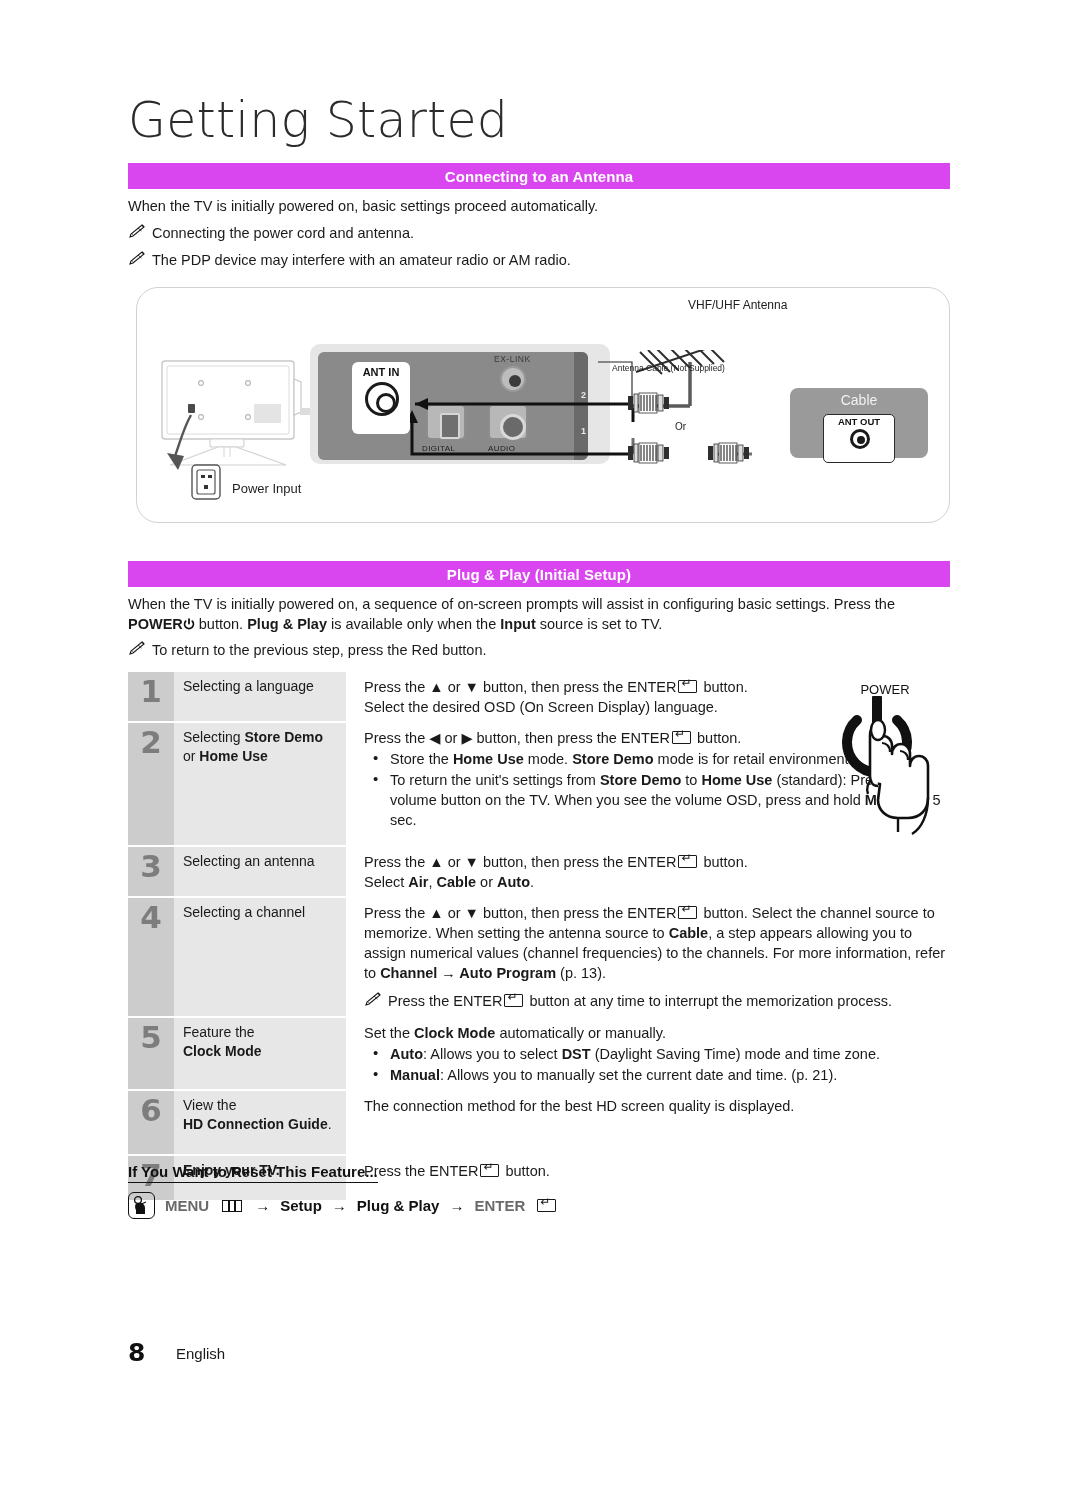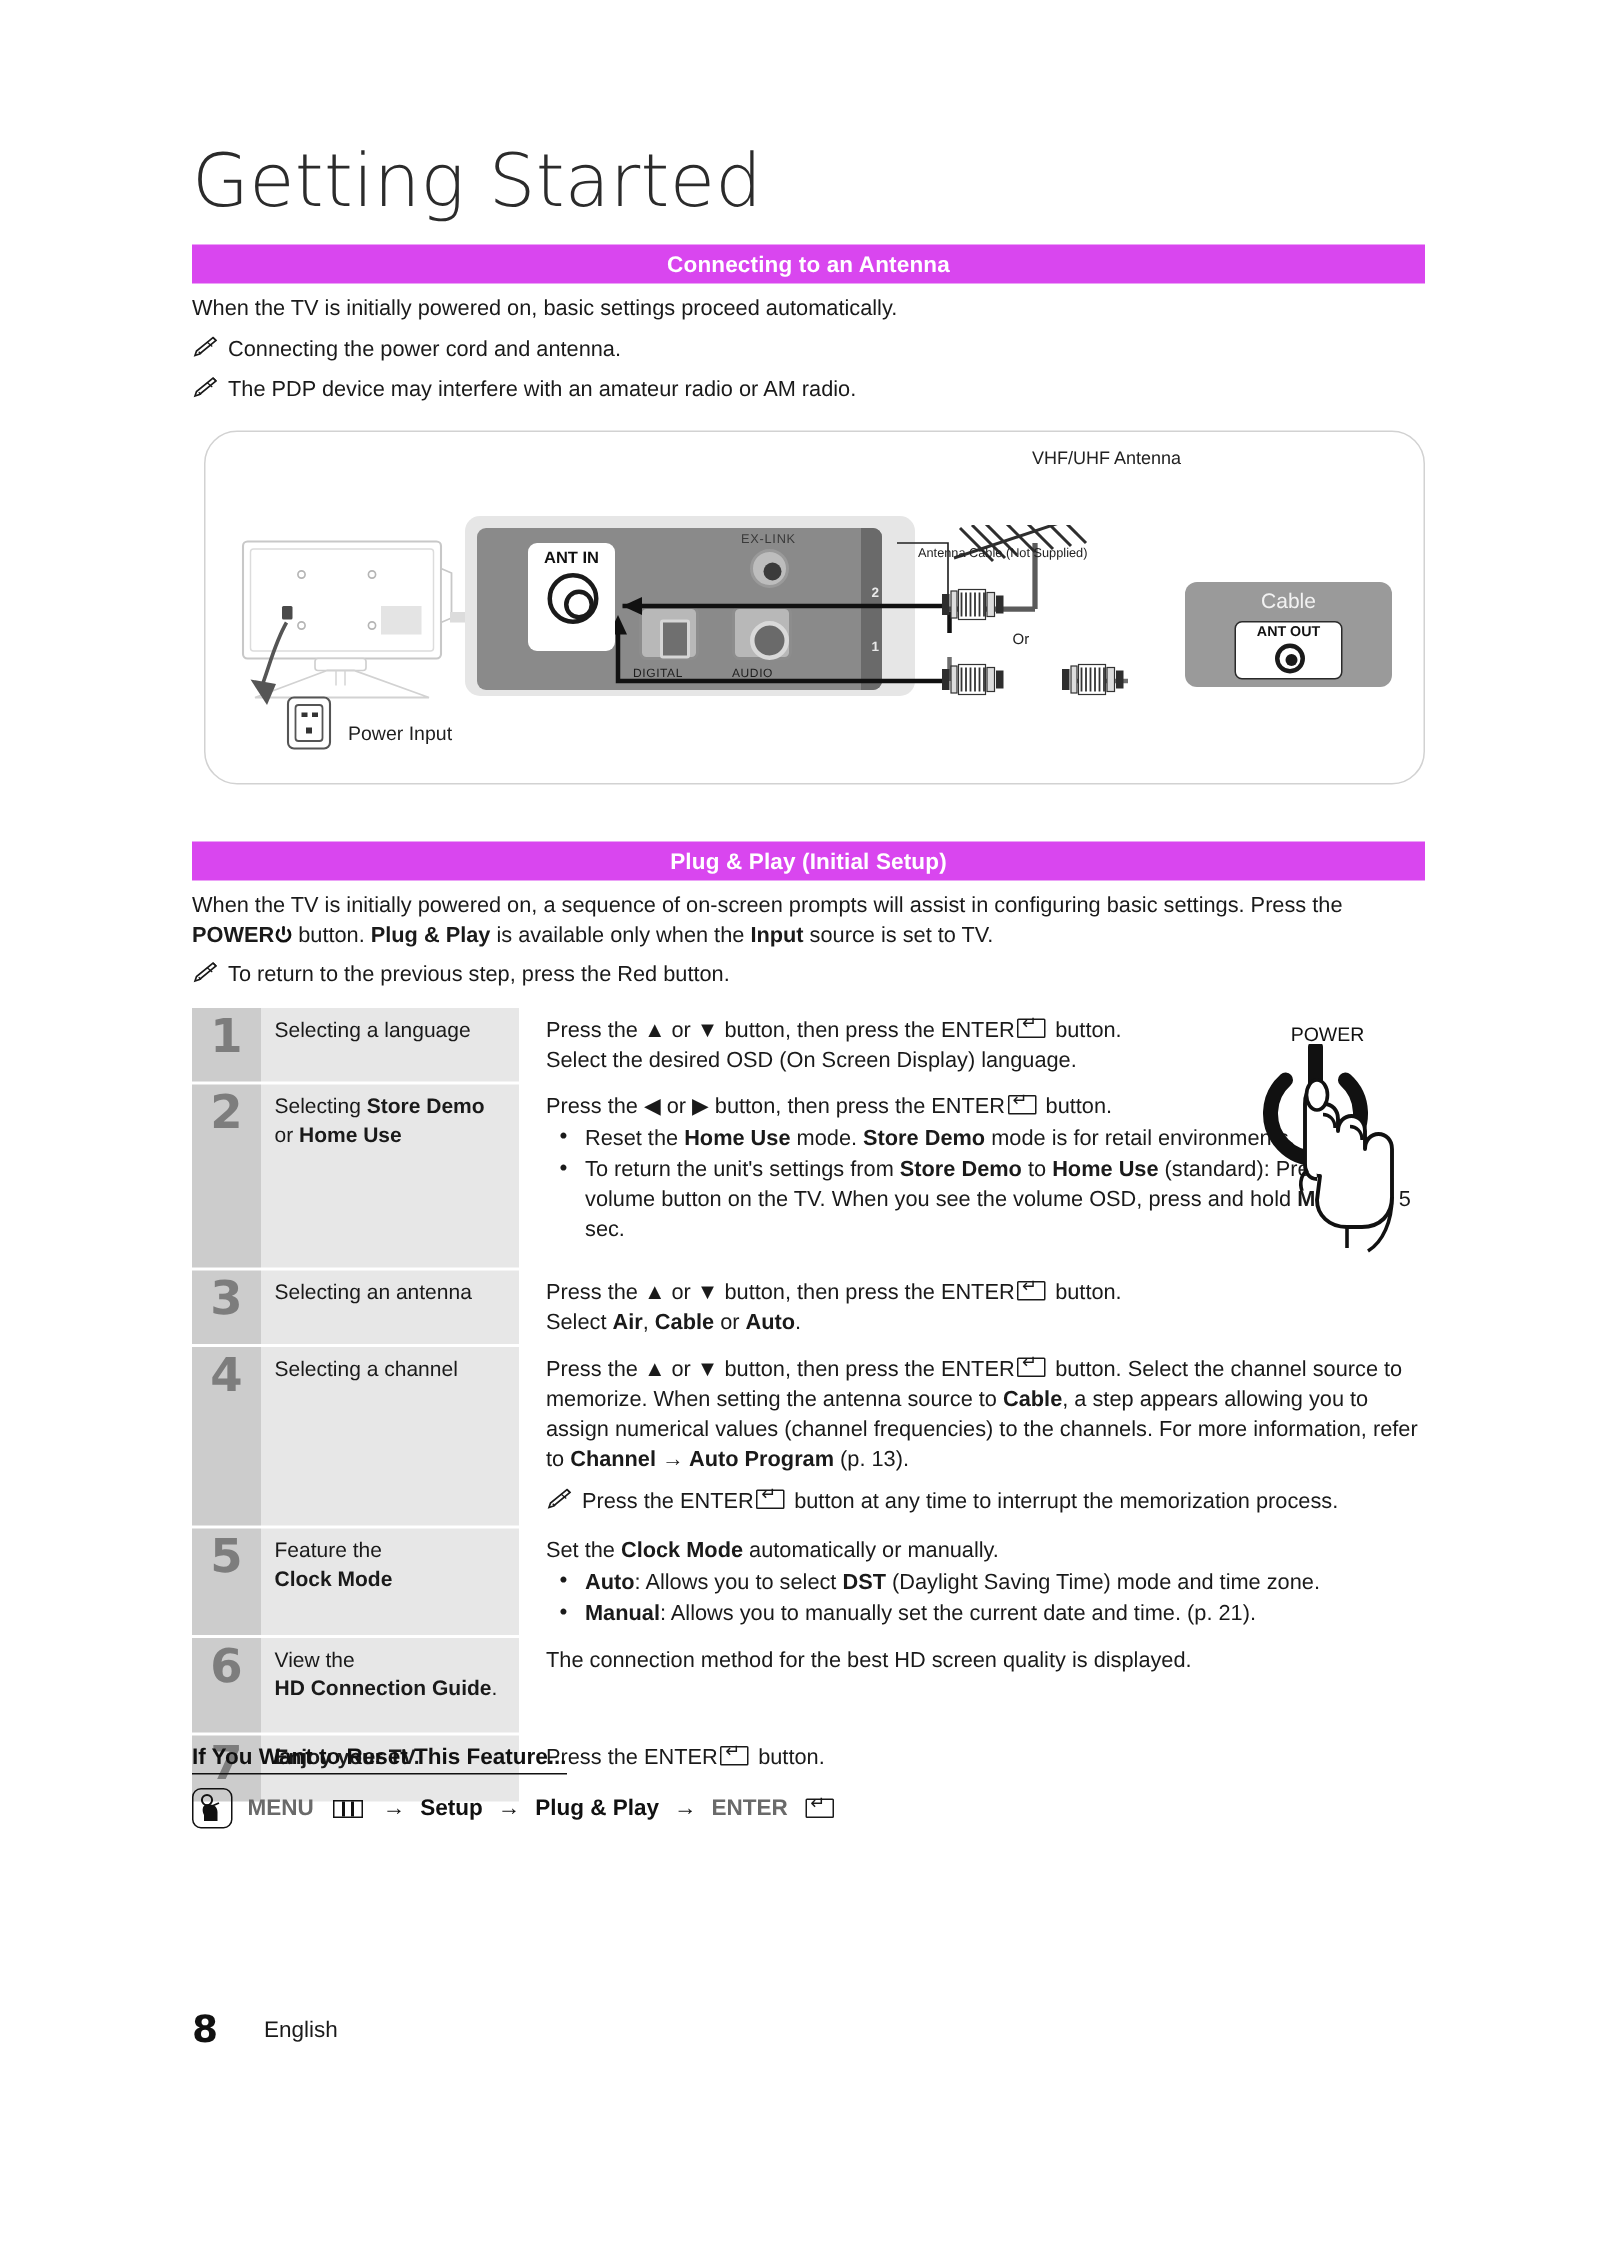--- a/index.html
+++ b/index.html
@@ -87,21 +87,21 @@
   }
   .antin-jack::after{content:"";position:absolute;left:8px;top:8px;width:14px;height:14px;border-radius:50%;border:3px solid #1a1a1a;}
 
   
   .cable-box{
     position:absolute;left:790px;top:388px;width:138px;height:70px;
     background:#9a9a9a;border-radius:8px;
   }
   .cable-title{position:absolute;top:4px;left:0;width:100%;text-align:center;font-size:14px;color:#f2f2f2;}
   .antout-box{
-    position:absolute;left:33px;top:26px;width:72px;height:39px;background:#fff;
+    position:absolute;left:33px;top:26px;width:72px;height:49px;background:#fff;
     border:1.5px solid #2a2a2a;border-radius:5px;
   }
   .antout-label{position:absolute;top:1px;left:0;width:100%;text-align:center;font-size:9.5px;font-weight:bold;color:#111;}
   .antout-jack{position:absolute;left:26px;top:14px;width:20px;height:20px;border-radius:50%;border:3px solid #1a1a1a;background:#fff;}
   .antout-jack::after{content:"";position:absolute;left:4px;top:4px;width:8px;height:8px;border-radius:50%;background:#1a1a1a;}
 
   .lbl-tiny{position:absolute;font-size:8.5px;color:#222;white-space:nowrap;}
   .lbl-small{position:absolute;font-size:12px;color:#222;white-space:nowrap;}
   .lbl-or{position:absolute;font-size:10px;color:#222;}
   .powerinput-label{position:absolute;left:232px;top:481px;font-size:13px;color:#1f1f1f;}
@@ -371,21 +371,21 @@
 
     <div class="srow" style="min-height:122px">
       <div class="snum">2</div>
       <div class="slabel">
         <span>Selecting </span><b>Store Demo</b><br>
         <span>or </span><b>Home Use</b>
       </div>
       <div class="sbody">
         <div><span>Press the ◀ or ▶ button, then press the ENTER</span><span class="enter-glyph"></span><span> button.</span></div>
         <ul class="bullets">
-          <li><span>Reset the </span><b>Home Use</b><span> mode. </span><b>Store Demo</b><span> mode is for retail environments.</span></li>
+          <li><span>Store the </span><b>Home Use</b><span> mode. </span><b>Store Demo</b><span> mode is for retail environments.</span></li>
           <li><span>To return the unit's settings from </span><b>Store Demo</b><span> to </span><b>Home Use</b><span> (standard): Press the volume button on the TV. When you see the volume OSD, press and hold </span><b>MENU</b><span> for 5 sec.</span></li>
         </ul>
       </div>
     </div>
 
     <div class="srow" style="min-height:44px">
       <div class="snum">3</div>
       <div class="slabel">
         <span>Selecting an antenna</span>
       </div>

